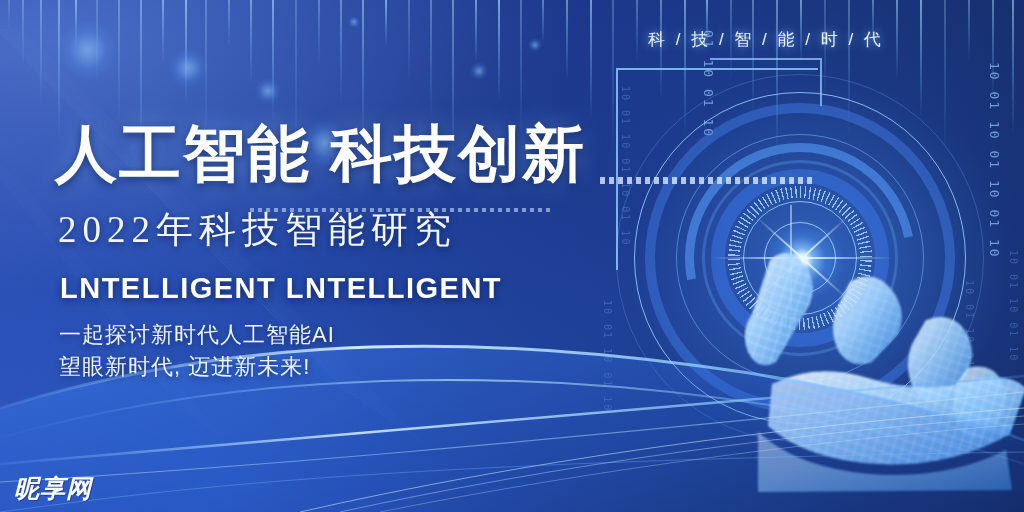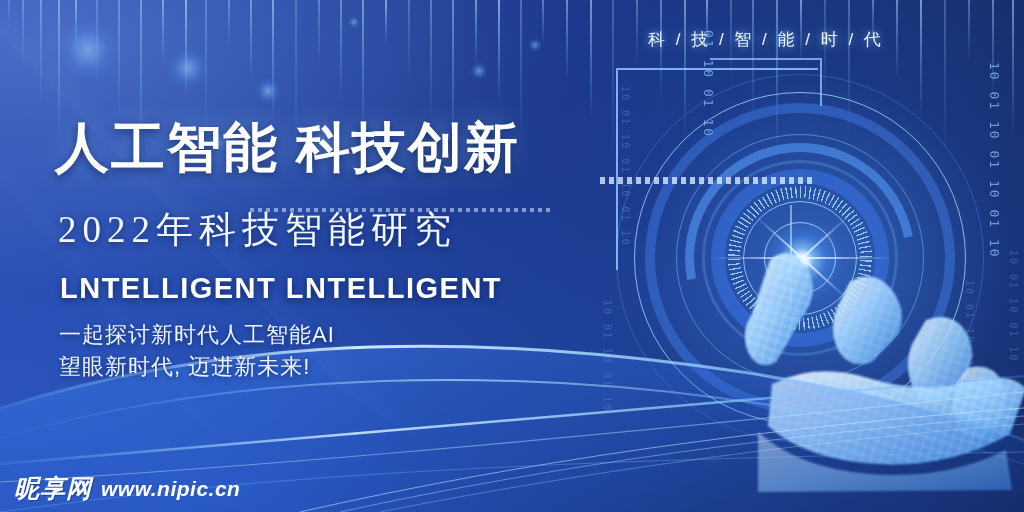--- a/index.html
+++ b/index.html
@@ -52,21 +52,21 @@
 
   
   .hand{position:absolute;left:744px;top:236px;width:290px;height:260px;}
 
   
   .wave{position:absolute;left:0;bottom:0;width:1024px;height:200px;}
 
   
   #hdr{position:absolute;left:648px;top:28px;font-size:17px;letter-spacing:3px;color:#eaf4ff;
     text-shadow:0 0 10px rgba(130,195,255,.9);white-space:nowrap;}
-  #title{position:absolute;left:55px;top:112px;font-size:54px;font-weight:bold;color:#ffffff;
+  #title{position:absolute;left:55px;top:112px;font-size:62px;font-weight:bold;color:#ffffff;
     letter-spacing:2px;white-space:nowrap;
     text-shadow:0 3px 10px rgba(10,30,90,.75),0 0 26px rgba(150,205,255,.45);}
   #dash{position:absolute;left:600px;top:177px;width:215px;height:7px;
     background:repeating-linear-gradient(to right,rgba(225,240,255,.9) 0 5px,rgba(255,255,255,0) 5px 9px);
     opacity:.85;}
   #dash2{position:absolute;left:250px;top:208px;width:300px;height:4px;
     background:repeating-linear-gradient(to right,rgba(215,235,255,.55) 0 4px,rgba(255,255,255,0) 4px 8px);}
   #sub-cn{position:absolute;left:58px;top:205px;font-family:"Liberation Serif","DejaVu Serif",serif;
     font-size:37px;color:#f2f7ff;letter-spacing:6px;white-space:nowrap;
     text-shadow:0 2px 7px rgba(8,26,80,.7);}
@@ -267,17 +267,16 @@
   <div id="dash"></div>
   <div id="dash2"></div>
 
   <div id="sub-cn">2022年科技智能研究</div>
   <div id="sub-en">LNTELLIGENT LNTELLIGENT</div>
   <div id="line1">一起探讨新时代人工智能AI</div>
   <div id="line2">望眼新时代, 迈进新未来!</div>
 
   <div id="wm">
     <span id="wm-logo">昵享网</span>
-    <span id="wm-url">www.nipic.cn</span>
   </div>
 
 
 </div>
 
 </body></html>

